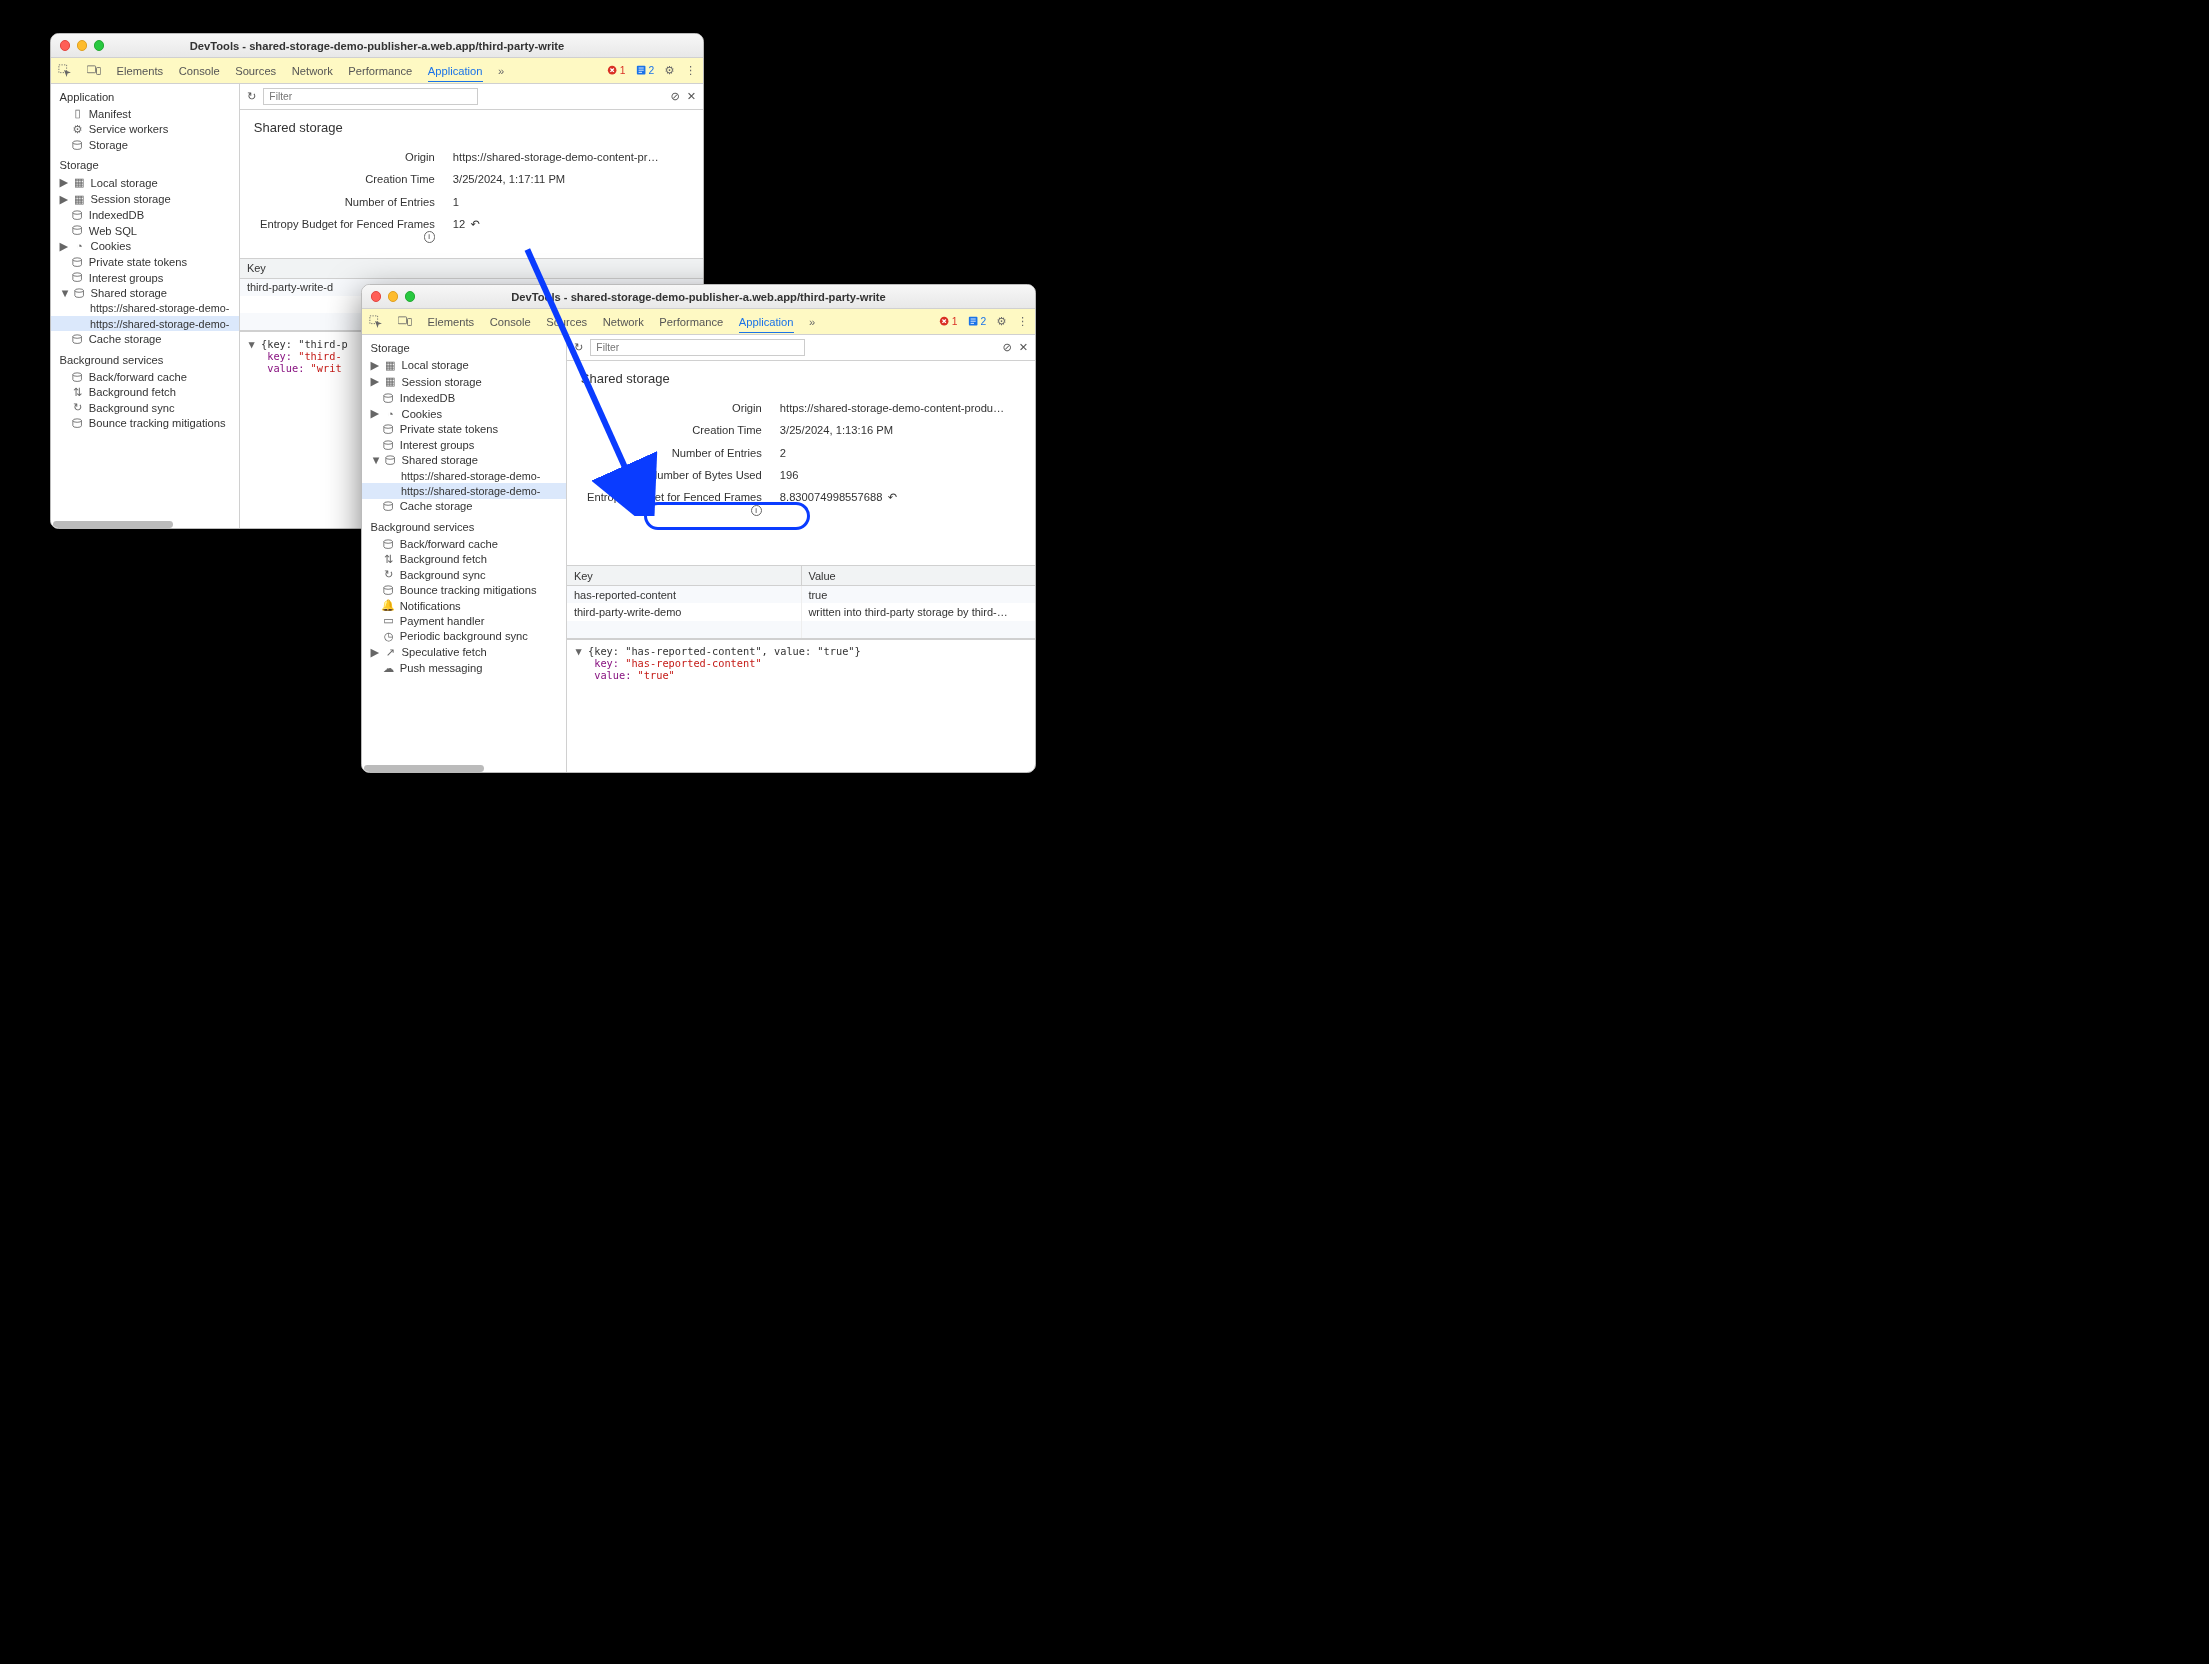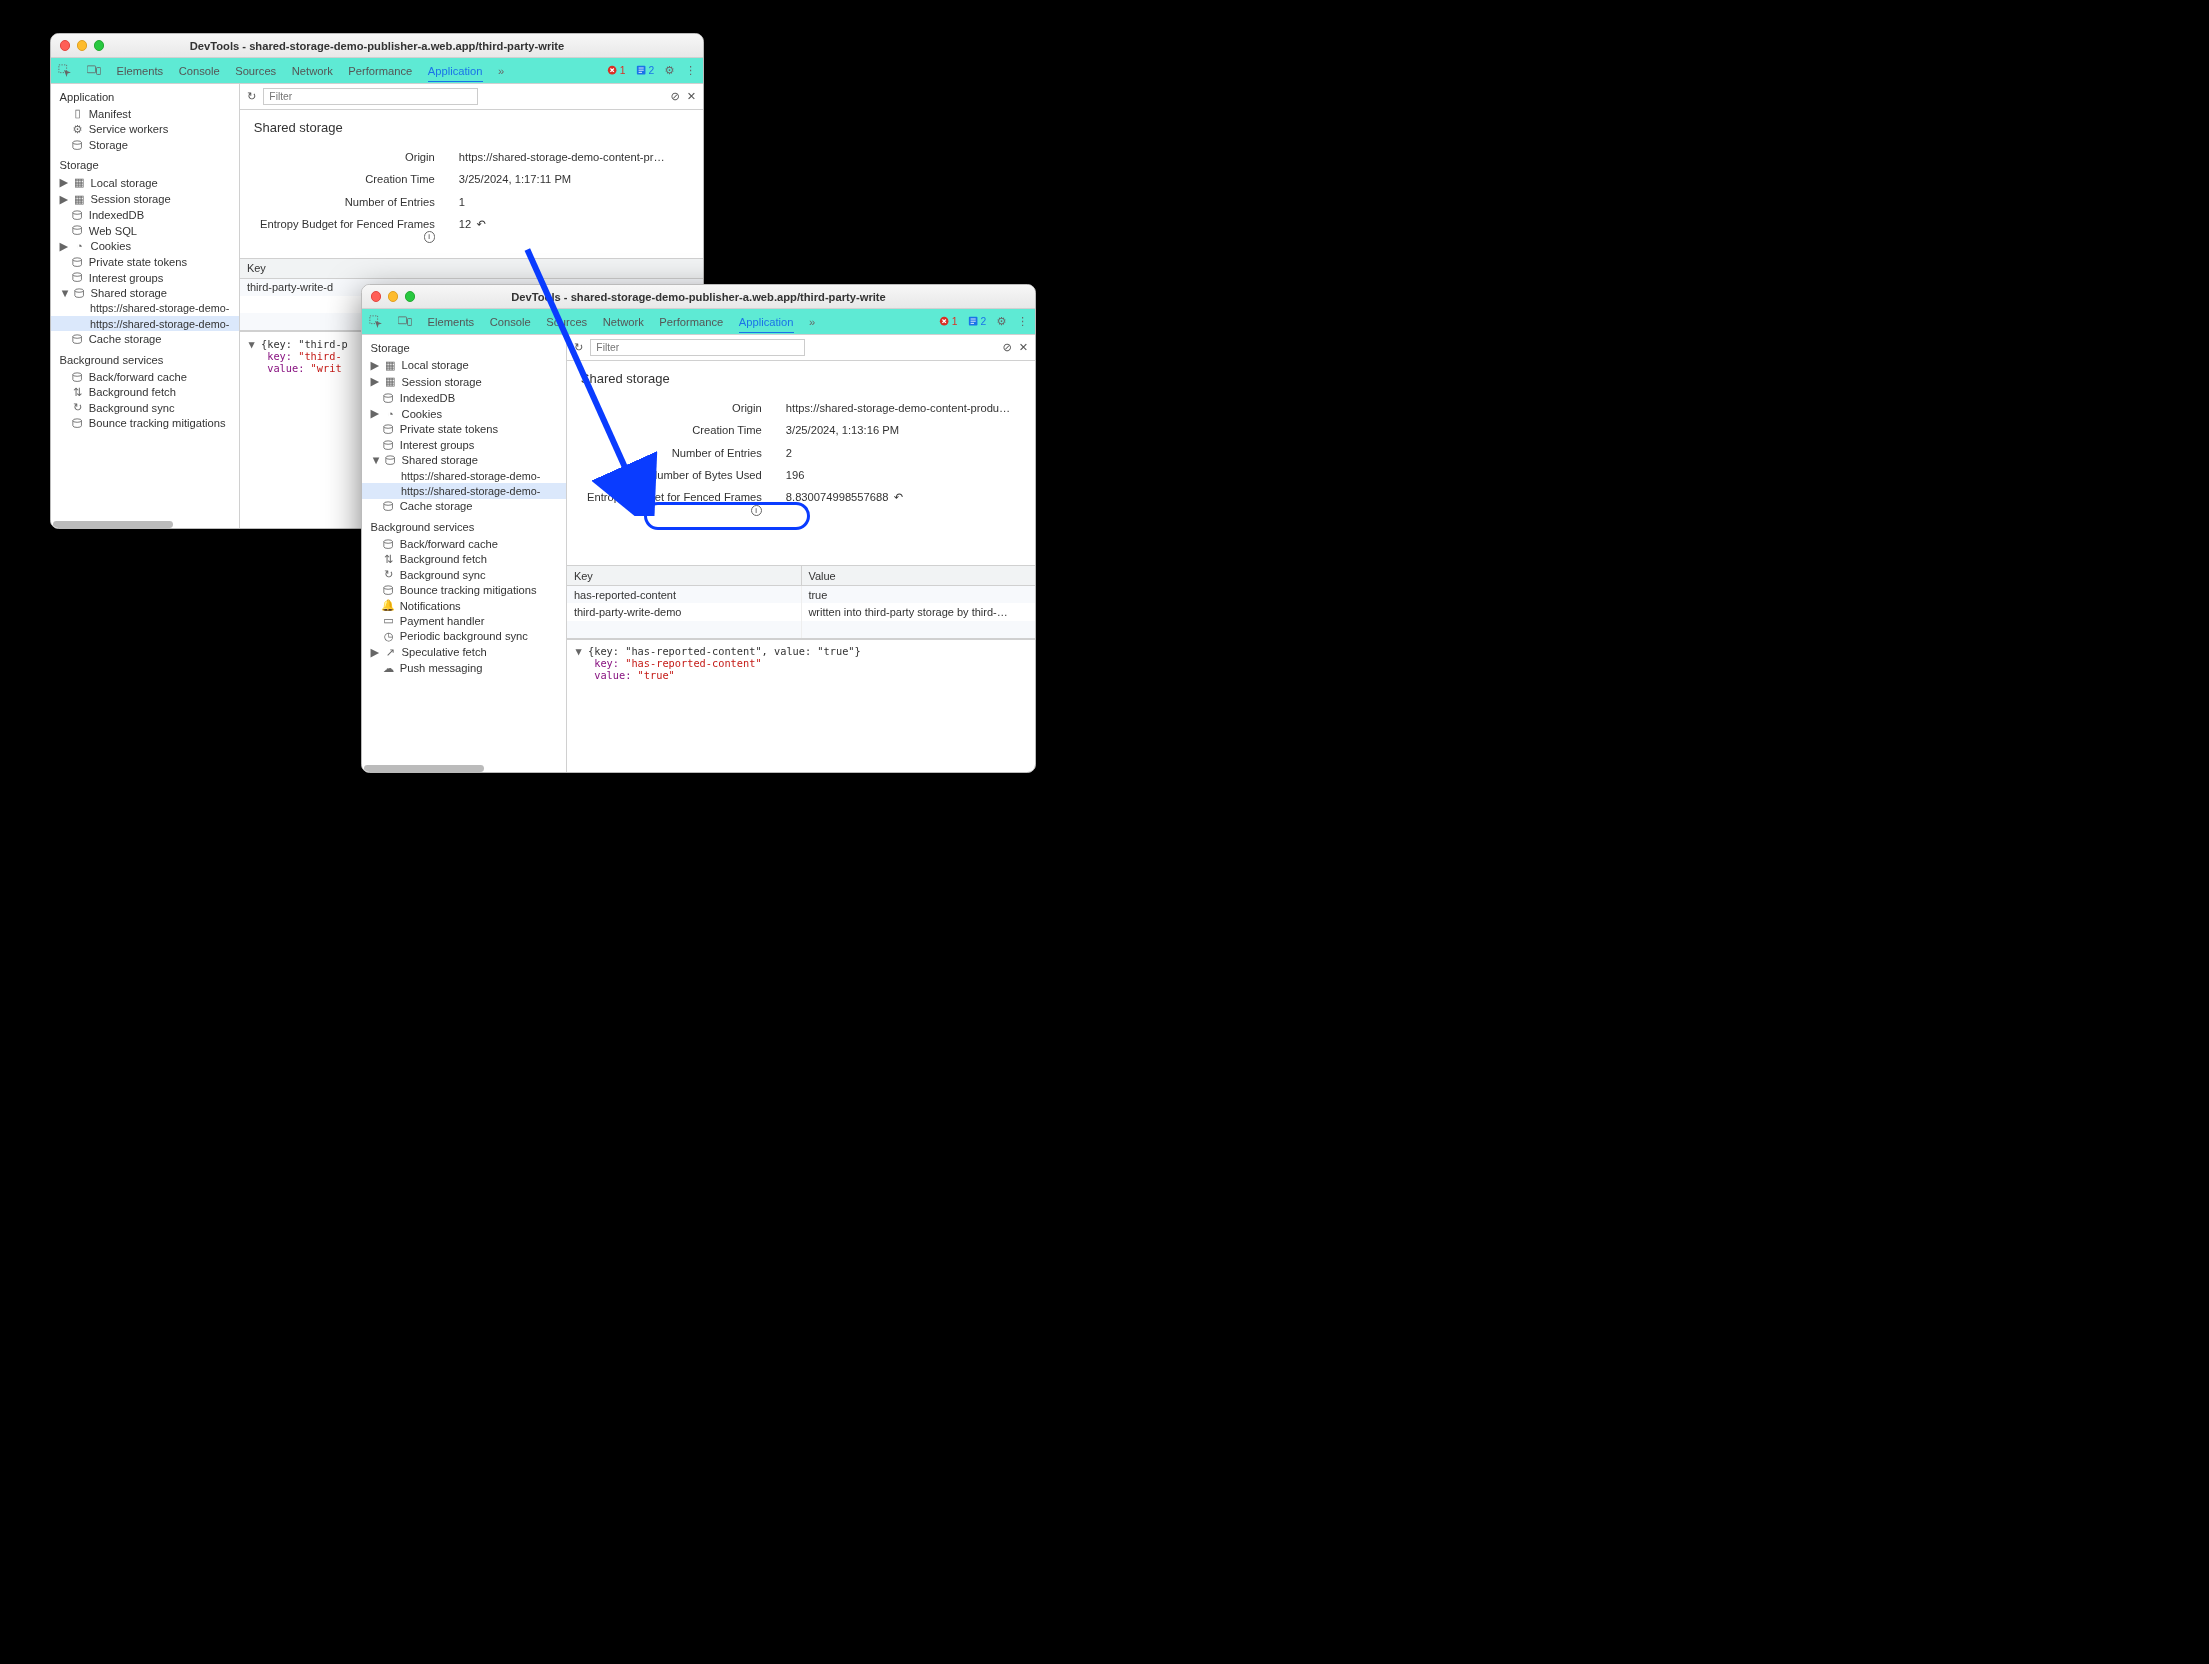--- a/index.html
+++ b/index.html
@@ -37,21 +37,21 @@
     position: relative;
   }
   .lights { display: flex; gap: 6.9px; }
   .light { width: 10.3px; height: 10.3px; border-radius: 50%; }
   .red { background: #ff5f57; border: 0.4px solid #e24640; }
   .yellow { background: #febc2e; border: 0.4px solid #dea022; }
   .green { background: #28c840; border: 0.4px solid #26a934; }
   .title { position: absolute; left: 0; right: 0; text-align: center; font-weight: 600; }
   .tabbar {
     height: 26px;
-    background: #5eead4;
+    background: #fef9c3;
     border-bottom: 0.9px solid #d0d0d0;
     display: flex;
     align-items: center;
     padding: 0 6.9px;
     font-size: 11.2px;
     color: #444;
     gap: 15.5px;
   }
   .tabbar .tab { color: #555; cursor: default; }
   .tabbar .tab.active { color: #1a73e8; border-bottom: 1.7px solid #1a73e8; padding-bottom: 4.3px; margin-bottom: -6px; }
@@ -102,21 +102,21 @@
     flex: 0 0 215px;
     border: 0.9px solid #ccc;
     border-radius: 0;
     padding: 1.7px 5.2px;
     font-size: 10.3px;
     height: 17px;
   }
   .filterbar .ficon { color: #555; cursor: default; }
   .content { padding: 10.3px 13.8px; overflow: auto; flex: 0 0 auto; }
   .content h2 { font-size: 13px; font-weight: 400; margin-bottom: 10.3px; }
-  .kv { display: flex; gap: 24px; padding: 5.2px 0; font-size: 11.2px; }
+  .kv { display: flex; gap: 18px; padding: 5.2px 0; font-size: 11.2px; }
   .kv .k { width: 181px; text-align: right; color: #333; }
   .kv .v { flex: 1; white-space: nowrap; overflow: hidden; text-overflow: ellipsis; }
   .info-ico { display: inline-block; width: 11.2px; height: 11.2px; border: 0.9px solid #666; border-radius: 50%; font-size: 7.7px; line-height: 9.5px; text-align: center; vertical-align: middle; margin-left: 1.7px; }
   .undo-ico { display: inline-block; margin-left: 5.2px; }
   .table-pane {
     border-top: 0.9px solid #d0d0d0;
     border-bottom: 0.9px solid #d0d0d0;
     flex: 0 0 auto;
   }
   .tbl { width: 100%; border-collapse: collapse; font-size: 11px; }

